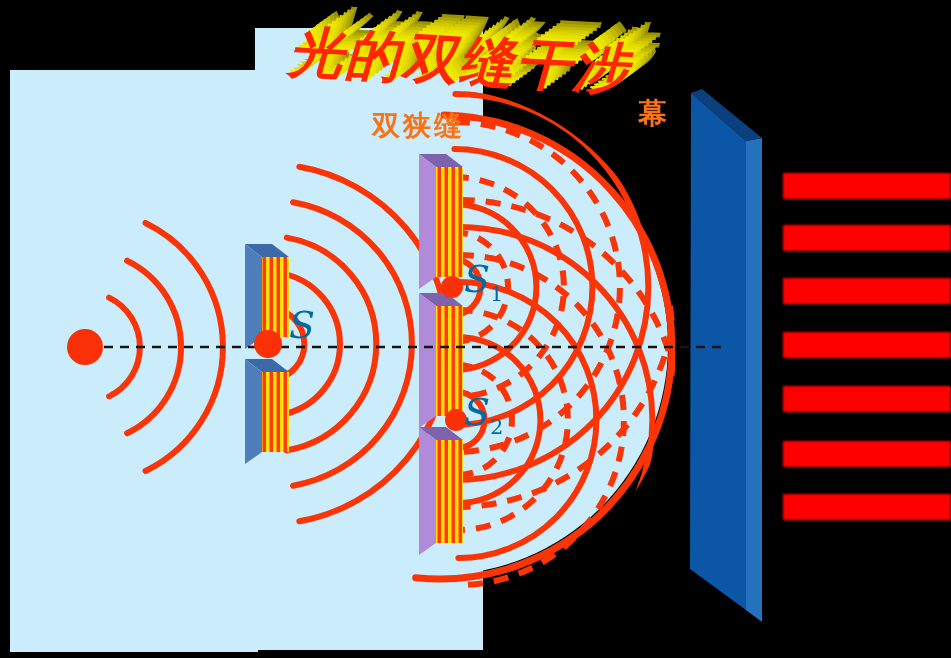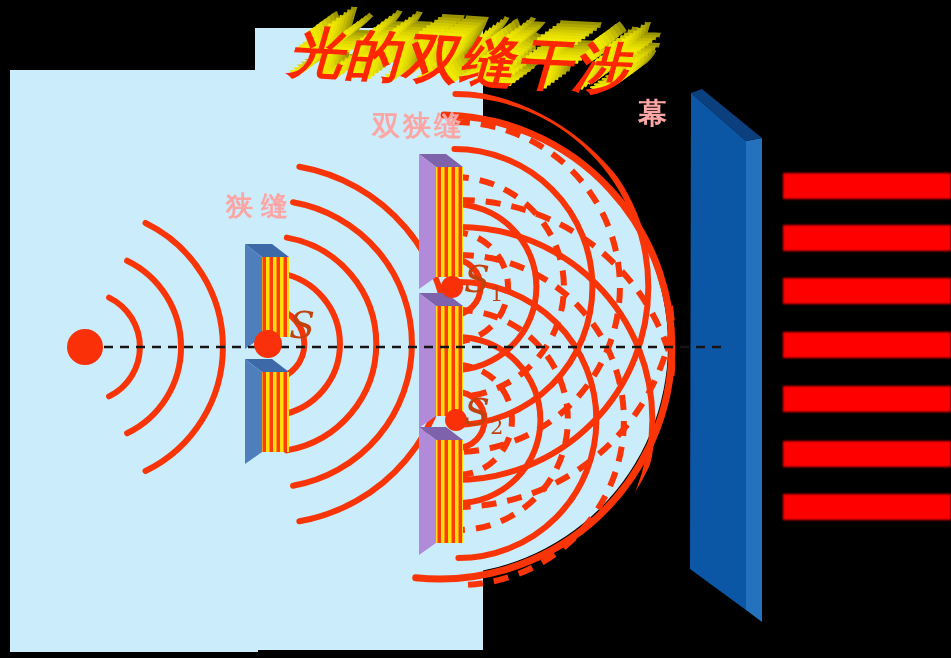--- a/index.html
+++ b/index.html
@@ -1,25 +1,25 @@
 <!DOCTYPE html>
 <html><head>
 <meta charset="utf-8">
 <style>
   html,body{margin:0;padding:0;background:#000;}
   .stage{position:relative;width:951px;height:658px;background:#000;overflow:hidden;
          font-family:"Liberation Sans",sans-serif;}
   svg{position:absolute;left:0;top:0;}
-  .lbl{position:absolute;color:#fca5a5;font-weight:bold;}
+  .lbl{position:absolute;color:#f97316;font-weight:bold;}
   .lbl-source{left:22px;top:296px;width:34px;font-size:27px;line-height:1.07;
               word-break:break-all;text-align:center;}
   .lbl-slit{left:226px;top:188px;font-size:27px;letter-spacing:8px;}
   .lbl-dslit{left:372px;top:107px;font-size:28px;letter-spacing:3px;}
   .lbl-screen{left:638px;top:94px;font-size:29px;}
-  .slbl{position:absolute;color:#c2410c;font-family:"DejaVu Serif",serif;
+  .slbl{position:absolute;color:#0369a1;font-family:"DejaVu Serif",serif;
         font-style:italic;font-size:38px;line-height:1;}
   .slbl sub{font-size:21px;font-style:normal;font-family:"DejaVu Serif",serif;}
   .lbl-S{left:289px;top:306px;}
   .lbl-S1{left:464px;top:260px;}
   .lbl-S2{left:464px;top:393px;}
   .title{position:absolute;left:303px;top:16px;font-size:55px;font-weight:bold;
          letter-spacing:2px;color:#FF2600;white-space:nowrap;
          transform:rotate(3deg) skewX(-13deg);transform-origin:left top;
          text-shadow:3px -3px 0 #F0EA00,6px -6px 0 #E9E200,9px -9px 0 #DFD800,
                      12px -12px 0 #D2CB00,15px -15px 0 #C2BB00,18px -18px 0 #AFA800,
@@ -115,20 +115,19 @@
       </g>
       <path d="M 104 347 L 726 347" stroke="#151515" stroke-width="2.6" stroke-dasharray="9 7" fill="none"></path>
       <circle cx="85" cy="347" r="18" fill="#F93008"></circle>
       <circle cx="268" cy="344" r="14" fill="#F93008"></circle>
       <circle cx="452" cy="287" r="11" fill="#F93008"></circle>
       <circle cx="456" cy="420" r="11" fill="#F93008"></circle>
     </svg>
 
   <div class="title">光的双缝干涉</div>
 
-  <div class="lbl lbl-slit">狭缝</div>
   <div class="lbl lbl-dslit">双狭缝</div>
   <div class="lbl lbl-screen">幕</div>
 
   <div class="slbl lbl-S"><span>S</span></div>
   <div class="slbl lbl-S1"><span>S</span><sub>1</sub></div>
   <div class="slbl lbl-S2"><span>S</span><sub>2</sub></div>
 </div>
 
 </body></html>

